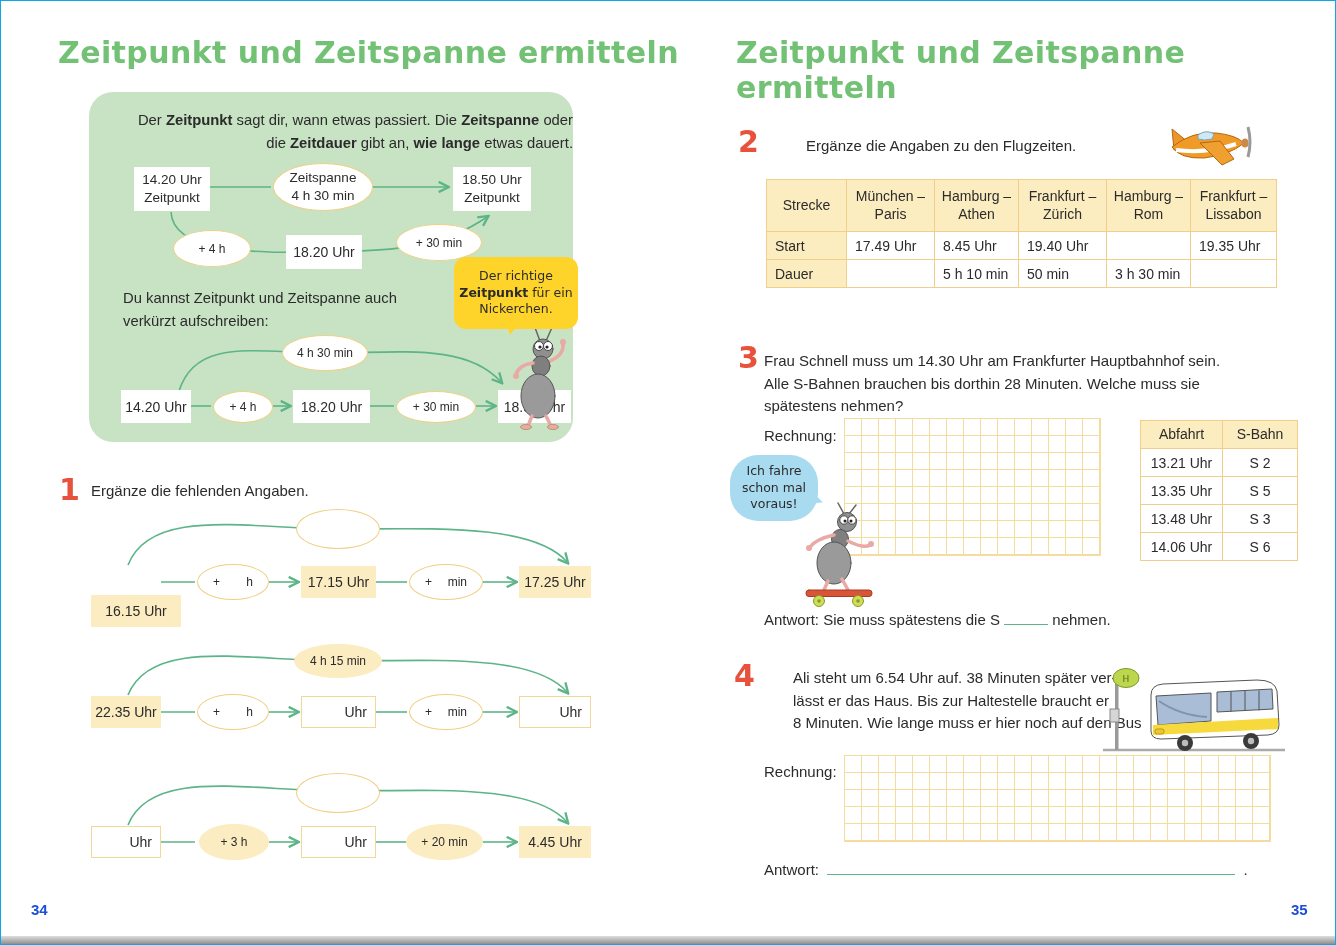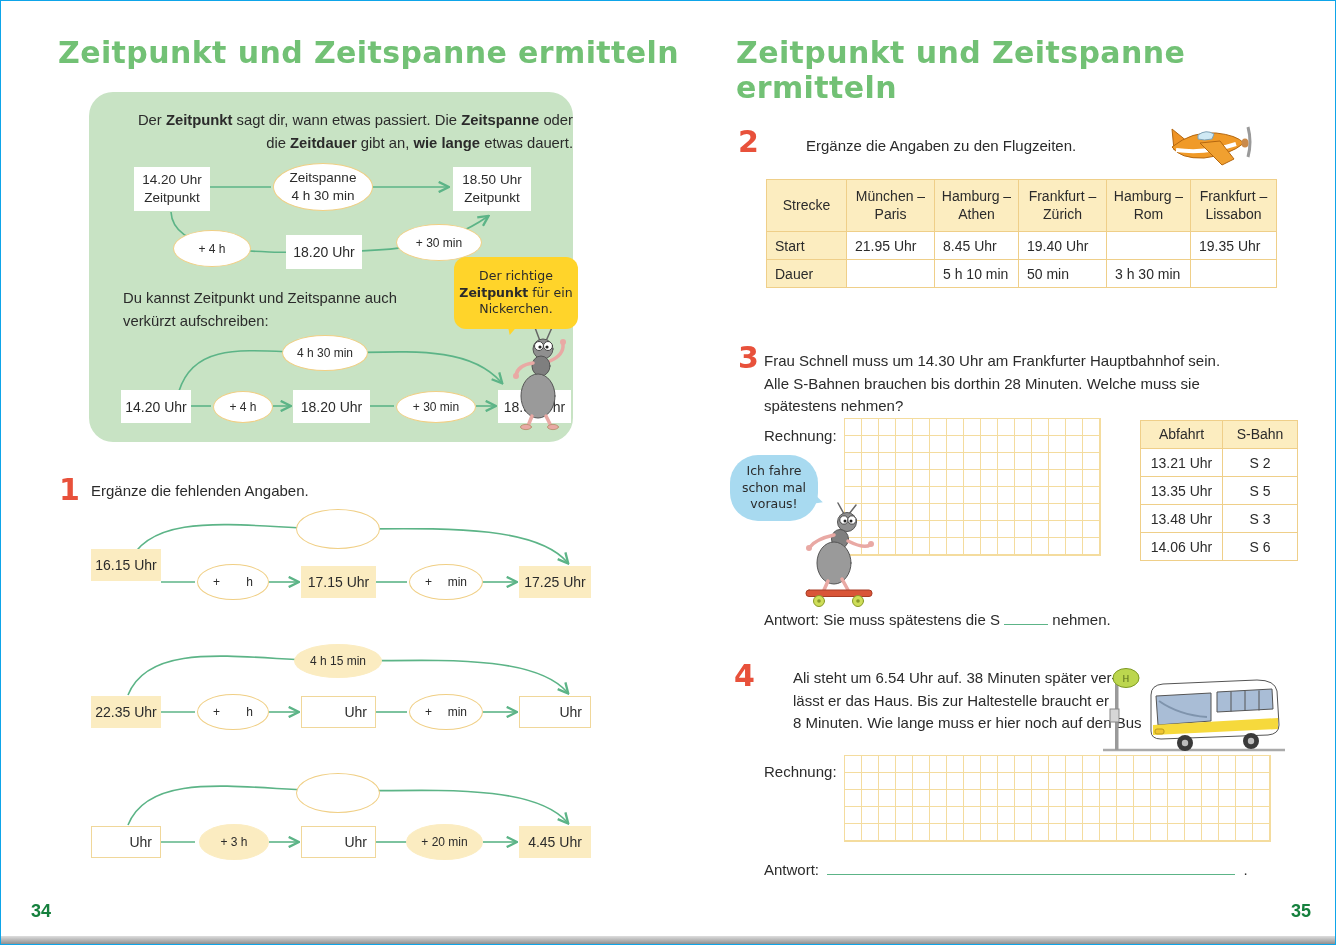--- a/index.html
+++ b/index.html
@@ -3,21 +3,21 @@
 <meta charset="utf-8">
 <style>
   html,body{margin:0;padding:0;background:#fff;}
   .canvas{position:relative;width:1336px;height:945px;background:#ffffff;
     border:1px solid #0ea5e9;box-sizing:border-box;overflow:hidden;
     font-family:"Liberation Sans",sans-serif;color:#2b2b2b;}
   .page-edge{position:absolute;left:0;right:0;bottom:0;height:8px;
     background:linear-gradient(#dedede,#8f8f8f);}
   .page-title{position:absolute;font-family:"DejaVu Sans",sans-serif;
     font-size:30px;font-weight:600;color:#72c175;letter-spacing:.4px;}
-  .pagenum{position:absolute;font-size:18px;color:#15803d;font-weight:600;}
+  .pagenum{position:absolute;font-size:15px;color:#1d4ed8;font-weight:600;}
   .exnum{position:absolute;font-family:"DejaVu Sans",sans-serif;
     font-size:30px;font-weight:800;color:#e8513b;line-height:1;}
   .prompt{position:absolute;font-size:15px;}
   .lines{position:absolute;font-size:15px;line-height:22.5px;}
   .pre{white-space:pre-line;}
   .greenbox{position:absolute;left:88px;top:91px;width:484px;height:350px;
     background:#c8e3c4;border-radius:24px;}
   .introtext{position:absolute;left:122px;top:108px;width:450px;
     font-size:14.8px;line-height:1.55;text-align:right;}
   .notetext{position:absolute;left:122px;top:286px;font-size:14.8px;line-height:1.55;}
@@ -152,21 +152,21 @@
       <path d="M26 97 L22 107 M40 97 L45 107" stroke="#e9a9a4" stroke-width="3.5" fill="none"></path>
       <ellipse cx="20" cy="108" rx="5.5" ry="2.6" fill="#e9a9a4" stroke="#b97"></ellipse>
       <ellipse cx="47" cy="108" rx="5.5" ry="2.6" fill="#e9a9a4" stroke="#b97"></ellipse>
     </g>
   </svg>
 
   <div class="exnum" style="left:58px;top:474px;">1</div>
   <div class="prompt" style="left:90px;top:481px;text-align:right;">Ergänze die fehlenden Angaben.</div>
 
   <div class="ellipse" style="left:295px;top:508px;width:84px;height:40px;"></div>
-  <div class="box yellow" style="left:90px;top:548px;width:70px;height:32px;">16.15 Uhr</div>
+  <div class="box yellow" style="left:90px;top:594px;width:90px;height:32px;">16.15 Uhr</div>
   <div class="ellipse split" style="left:196px;top:563px;width:72px;height:36px;">
     <span>+</span>
       <span>h</span>
   </div>
   <div class="box yellow" style="left:300px;top:565px;width:75px;height:32px;">17.15 Uhr</div>
   <div class="ellipse split" style="left:408px;top:563px;width:74px;height:36px;">
     <span>+</span>
       <span>min</span>
   </div>
   <div class="box yellow" style="left:518px;top:565px;width:72px;height:32px;">17.25 Uhr</div>
@@ -219,21 +219,21 @@
 Athen</td>
         <td class="hd pre" style="width:88px;">Frankfurt –
 Zürich</td>
         <td class="hd pre" style="width:84px;">Hamburg –
 Rom</td>
         <td class="hd pre" style="width:86px;">Frankfurt –
 Lissabon</td>
       </tr>
       <tr style="height:28px;">
         <td class="lbl">Start</td>
-        <td class="val">21.95 Uhr</td>
+        <td class="val">17.49 Uhr</td>
         <td class="val">8.45 Uhr</td>
         <td class="val">19.40 Uhr</td>
         <td class="val"></td>
         <td class="val">19.35 Uhr</td>
       </tr>
       <tr style="height:28px;">
         <td class="lbl">Dauer</td>
         <td class="val"></td>
         <td class="val">5 h 10 min</td>
         <td class="val">50 min</td>

